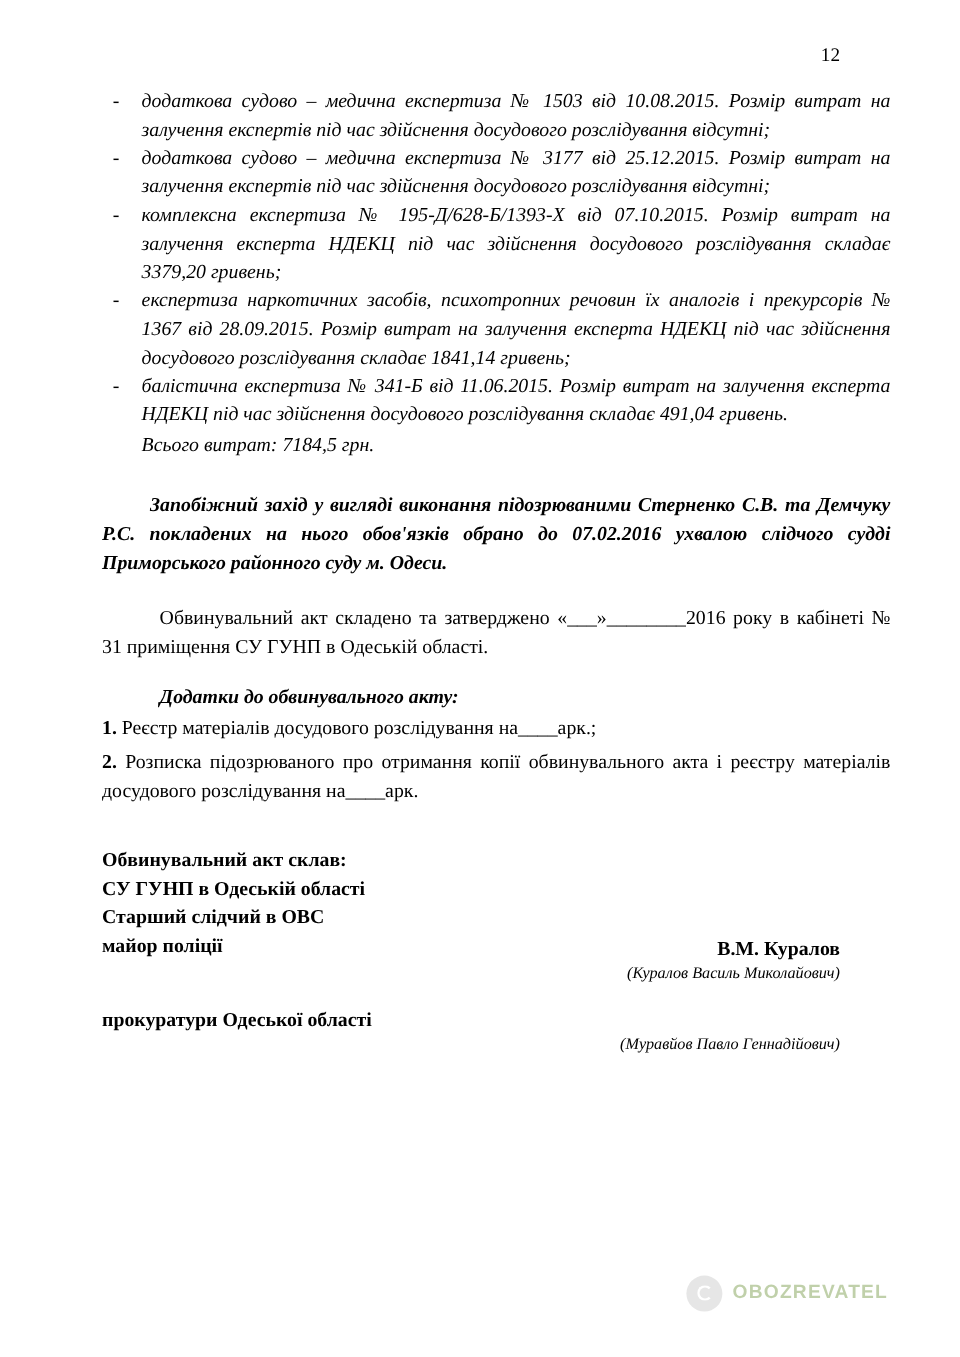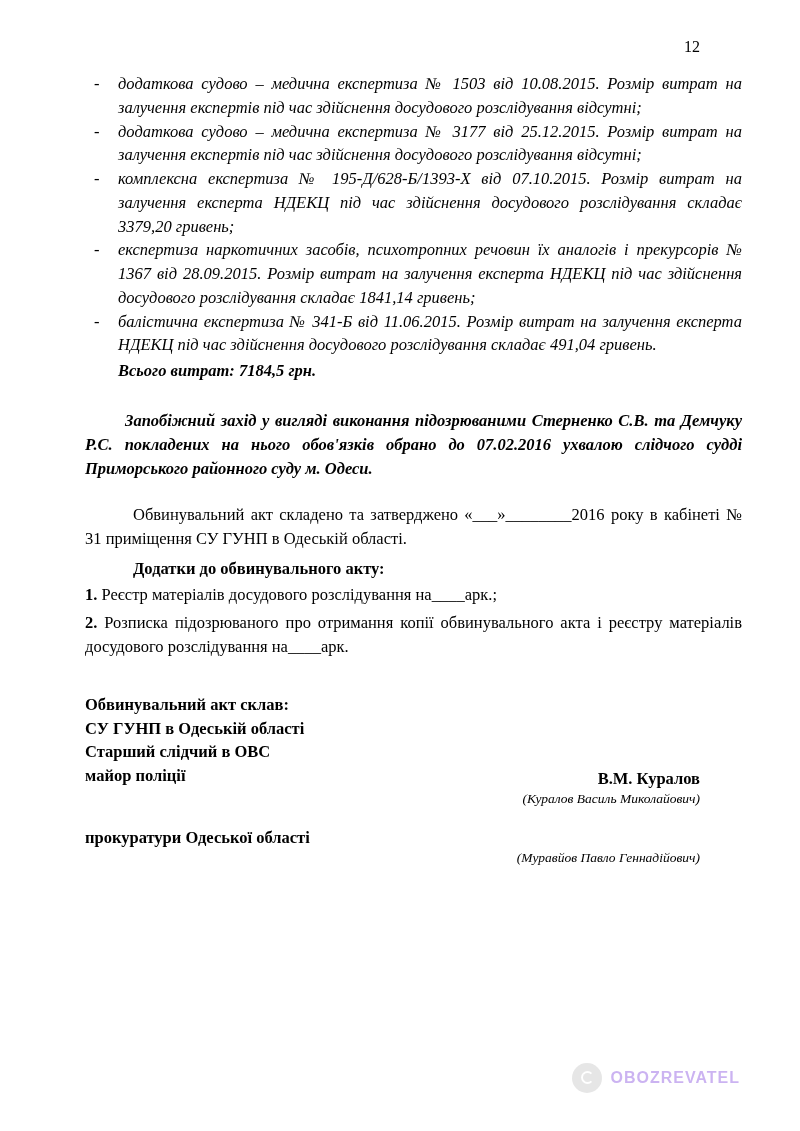--- a/index.html
+++ b/index.html
@@ -44,21 +44,21 @@
     margin-bottom: 0px;
   }
   ul.dash-list li .dash {
     position: absolute;
     left: 9px;
     top: 0;
     font-style: normal;
   }
   .total-line {
     font-style: italic;
-    font-weight: bold;
+    font-weight: normal;
     font-size: 16.5px;
     line-height: 1.44;
     margin-top: 2px;
     padding-left: 33px;
   }
   .para-bold-italic {
     font-style: italic;
     font-weight: bold;
     font-size: 16.5px;
     line-height: 1.46;
@@ -67,23 +67,24 @@
     text-indent: 40px;
   }
   .para-normal {
     font-size: 16.5px;
     line-height: 1.46;
     text-align: justify;
     margin-top: 22px;
     text-indent: 48px;
   }
   .subtitle-italic-bold {
-    font-weight: bold;
-    font-size: 16.5px;
-    margin-top: 8px;
+    font-style: italic;
+    font-weight: bold;
+    font-size: 16.5px;
+    margin-top: 20px;
     text-indent: 48px;
   }
   .numbered {
     font-size: 16.5px;
     line-height: 1.46;
     text-align: justify;
     margin-top: 4px;
   }
   .numbered .num {
     font-weight: bold;
@@ -142,21 +143,21 @@
     height: 13px;
     border: 2.5px solid #ffffff;
     border-radius: 50%;
     border-right-color: transparent;
     box-sizing: border-box;
   }
   .watermark .wm-text {
     font-family: "Liberation Sans", sans-serif;
     font-size: 16px;
     letter-spacing: 1px;
-    color: #6d28d9;
+    color: #4d7c0f;
     font-weight: bold;
   }
 </style>
 </head>
 <body>
 
 <div class="page">
 
   <div class="page-number">12</div>
 

